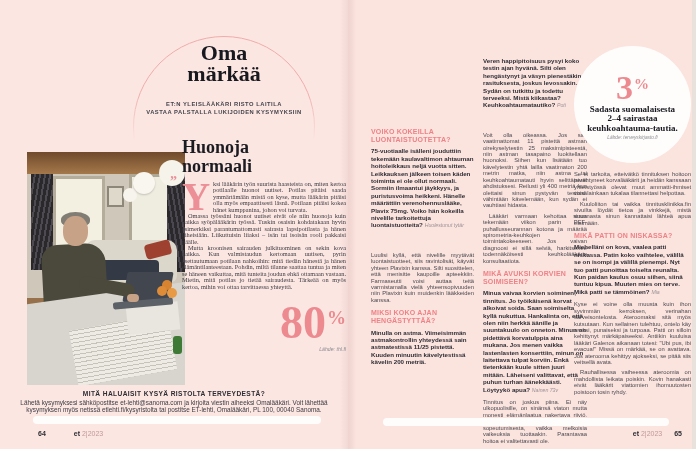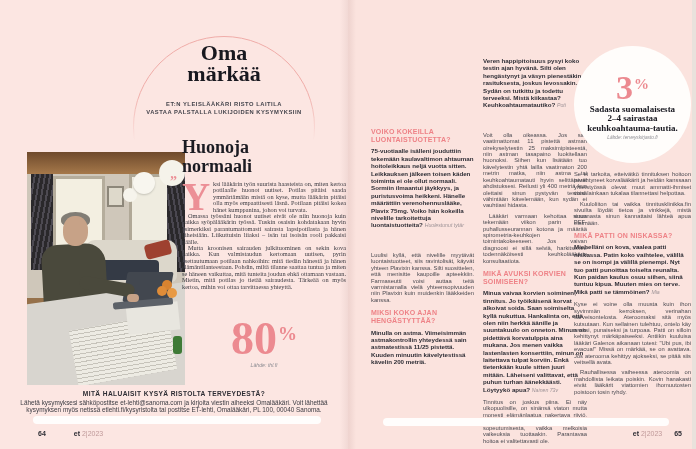--- a/index.html
+++ b/index.html
@@ -62,21 +62,21 @@
   .headline span{display:block;}
   .bodycopy p{margin:0;font-family:"Liberation Serif","DejaVu Serif",serif;
     font-size:6.3px;line-height:6.4px;color:#3b3b42;text-align:justify;}
   .bodycopy p + p{text-indent:6px;}
   .p1{position:relative;}
   .openquote{position:absolute;left:-12px;top:-2px;color:#ec9096;font-size:14px;font-family:"Liberation Serif",serif;font-weight:700;}
   .dropcap{float:left;width:28px;margin:1px 3px 0 0;color:#ec8f96;
     font-family:"Liberation Serif","DejaVu Serif",serif;font-weight:700;font-size:39px;line-height:30px;text-align:center;}
 
   .stat{text-align:center;}
-  .stat80{margin-top:24px;}
+  .stat80{margin-top:8px;text-align:right;}
   .stat-num{font-family:"Liberation Serif","DejaVu Serif",serif;font-weight:700;font-size:46px;line-height:40px;color:#ec8a90;}
   .stat-num .pct{font-size:19px;vertical-align:14px;margin-left:1px;}
   .stat-caption{margin:4px auto 0;width:158px;font-family:"Liberation Serif","DejaVu Serif",serif;
     font-weight:700;font-size:10.8px;line-height:11px;color:#17171f;}
   .stat-source{margin:3px 0 0;font-size:5.2px;font-style:italic;color:#8c8c92;}
 
   .pf-box{position:absolute;left:18px;top:390px;width:312px;text-align:center;}
   .pf-heading{margin:0;font-size:6.6px;font-weight:700;letter-spacing:.4px;color:#2c2c33;}
   .pf-text{margin:2px 0 0;font-size:6.4px;line-height:7.4px;color:#3c3c43;}
 

